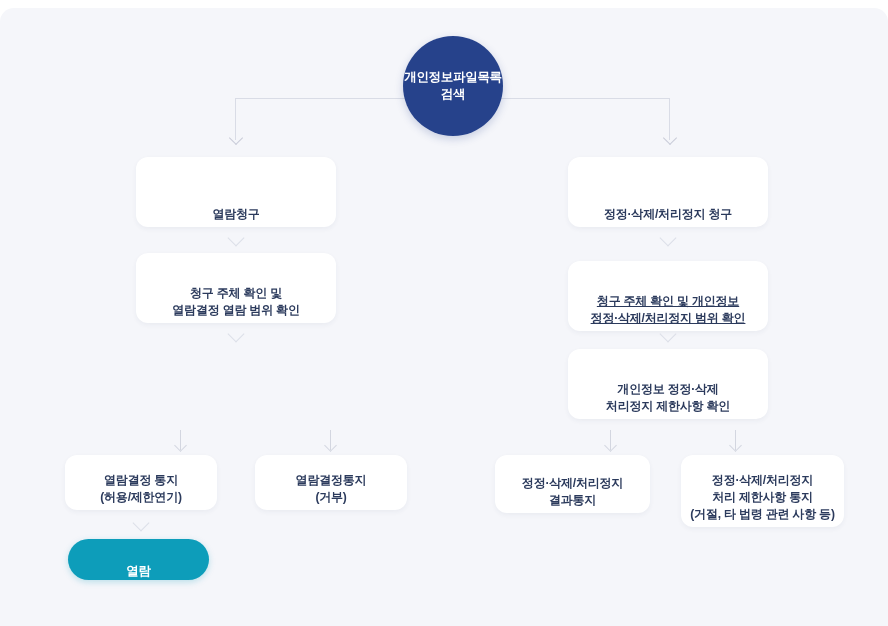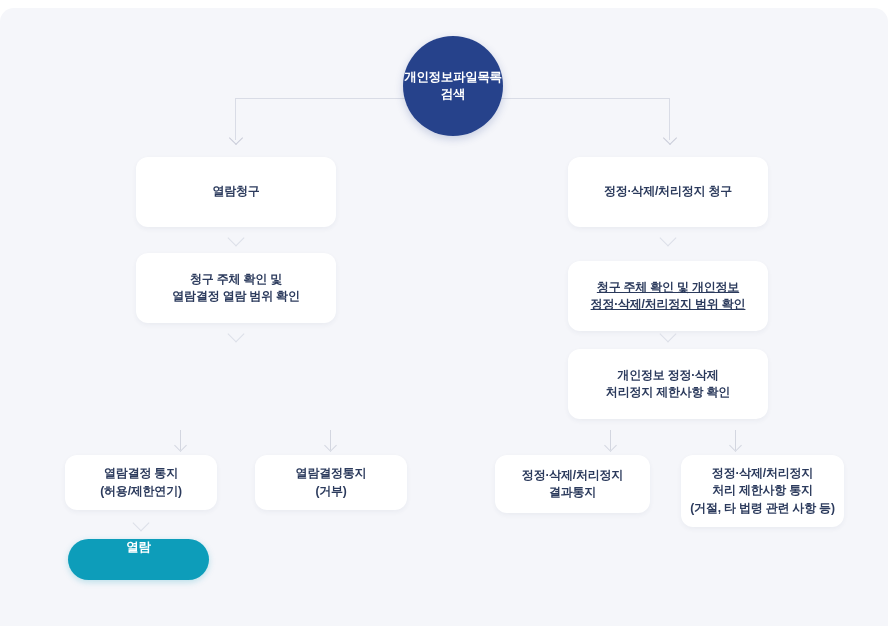--- a/index.html
+++ b/index.html
@@ -24,21 +24,21 @@
     margin-top: 8px;
   }
 
   
   .node {
     position: absolute;
     background: #ffffff;
     border-radius: 12px;
     box-shadow: 0 2px 5px rgba(40, 50, 90, 0.055);
     display: flex;
-    align-items: center;
+    align-items: flex-end;
     justify-content: center;
     text-align: center;
     box-sizing: border-box;
     color: #2b3a5c;
     font-size: 12px;
     line-height: 1.42;
     font-weight: 700;
     letter-spacing: -0.2px;
     padding: 4px 8px;
   }
@@ -116,21 +116,21 @@
     transform: rotate(-45deg);
   }
 
   
   .pill {
     position: absolute;
     background: #0d9dba;
     border-radius: 22px;
     color: #ffffff;
     display: flex;
-    align-items: flex-start;
+    align-items: flex-end;
     justify-content: center;
     font-size: 12.5px;
     font-weight: 700;
     letter-spacing: -0.2px;
     box-shadow: 0 2px 6px rgba(13, 157, 186, 0.25);
   }
 </style>
 </head>
 <body>
 

